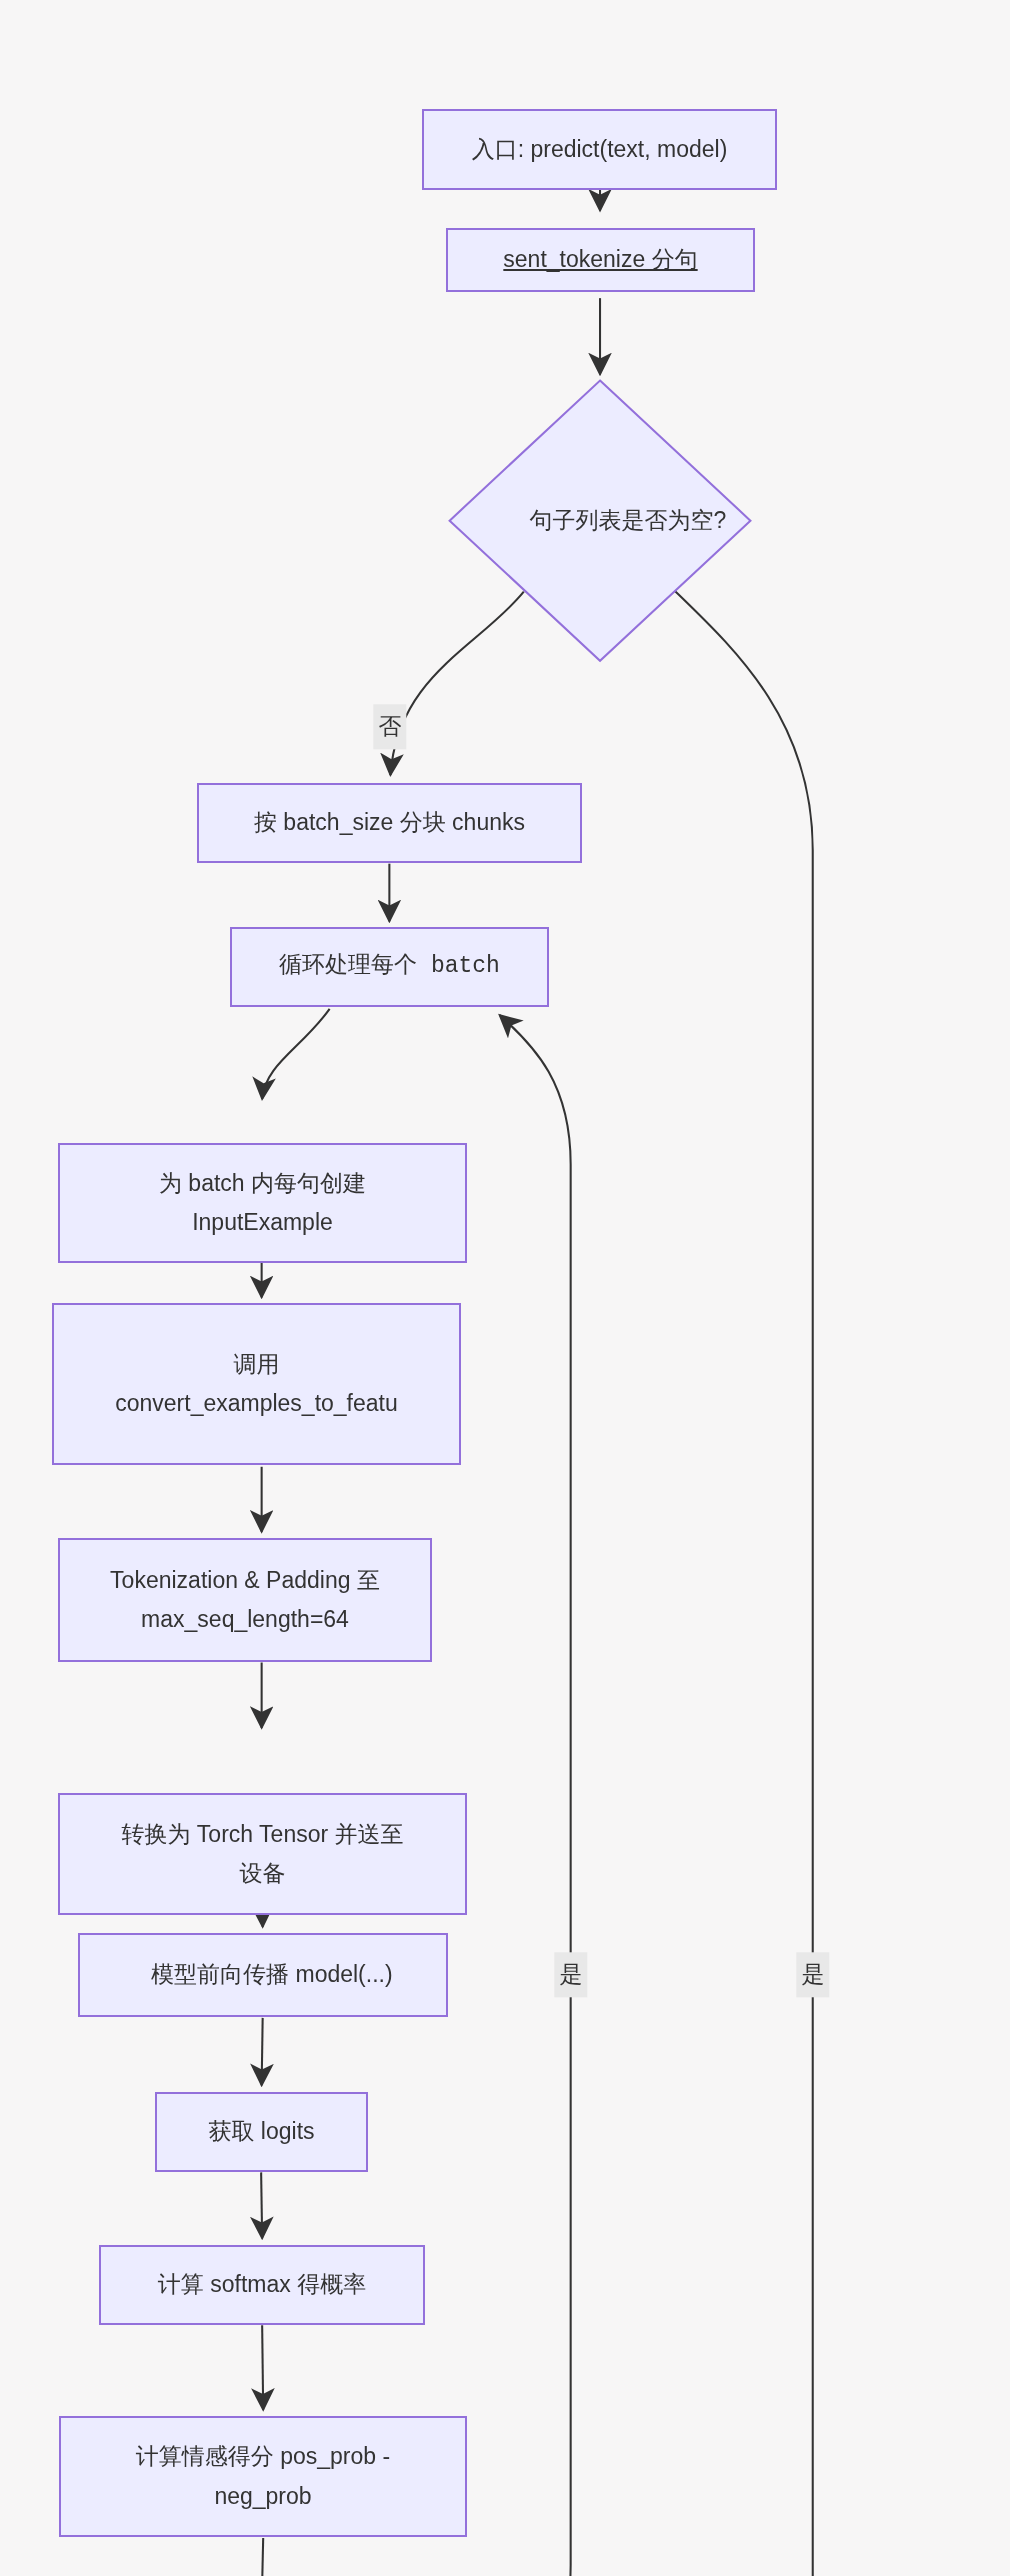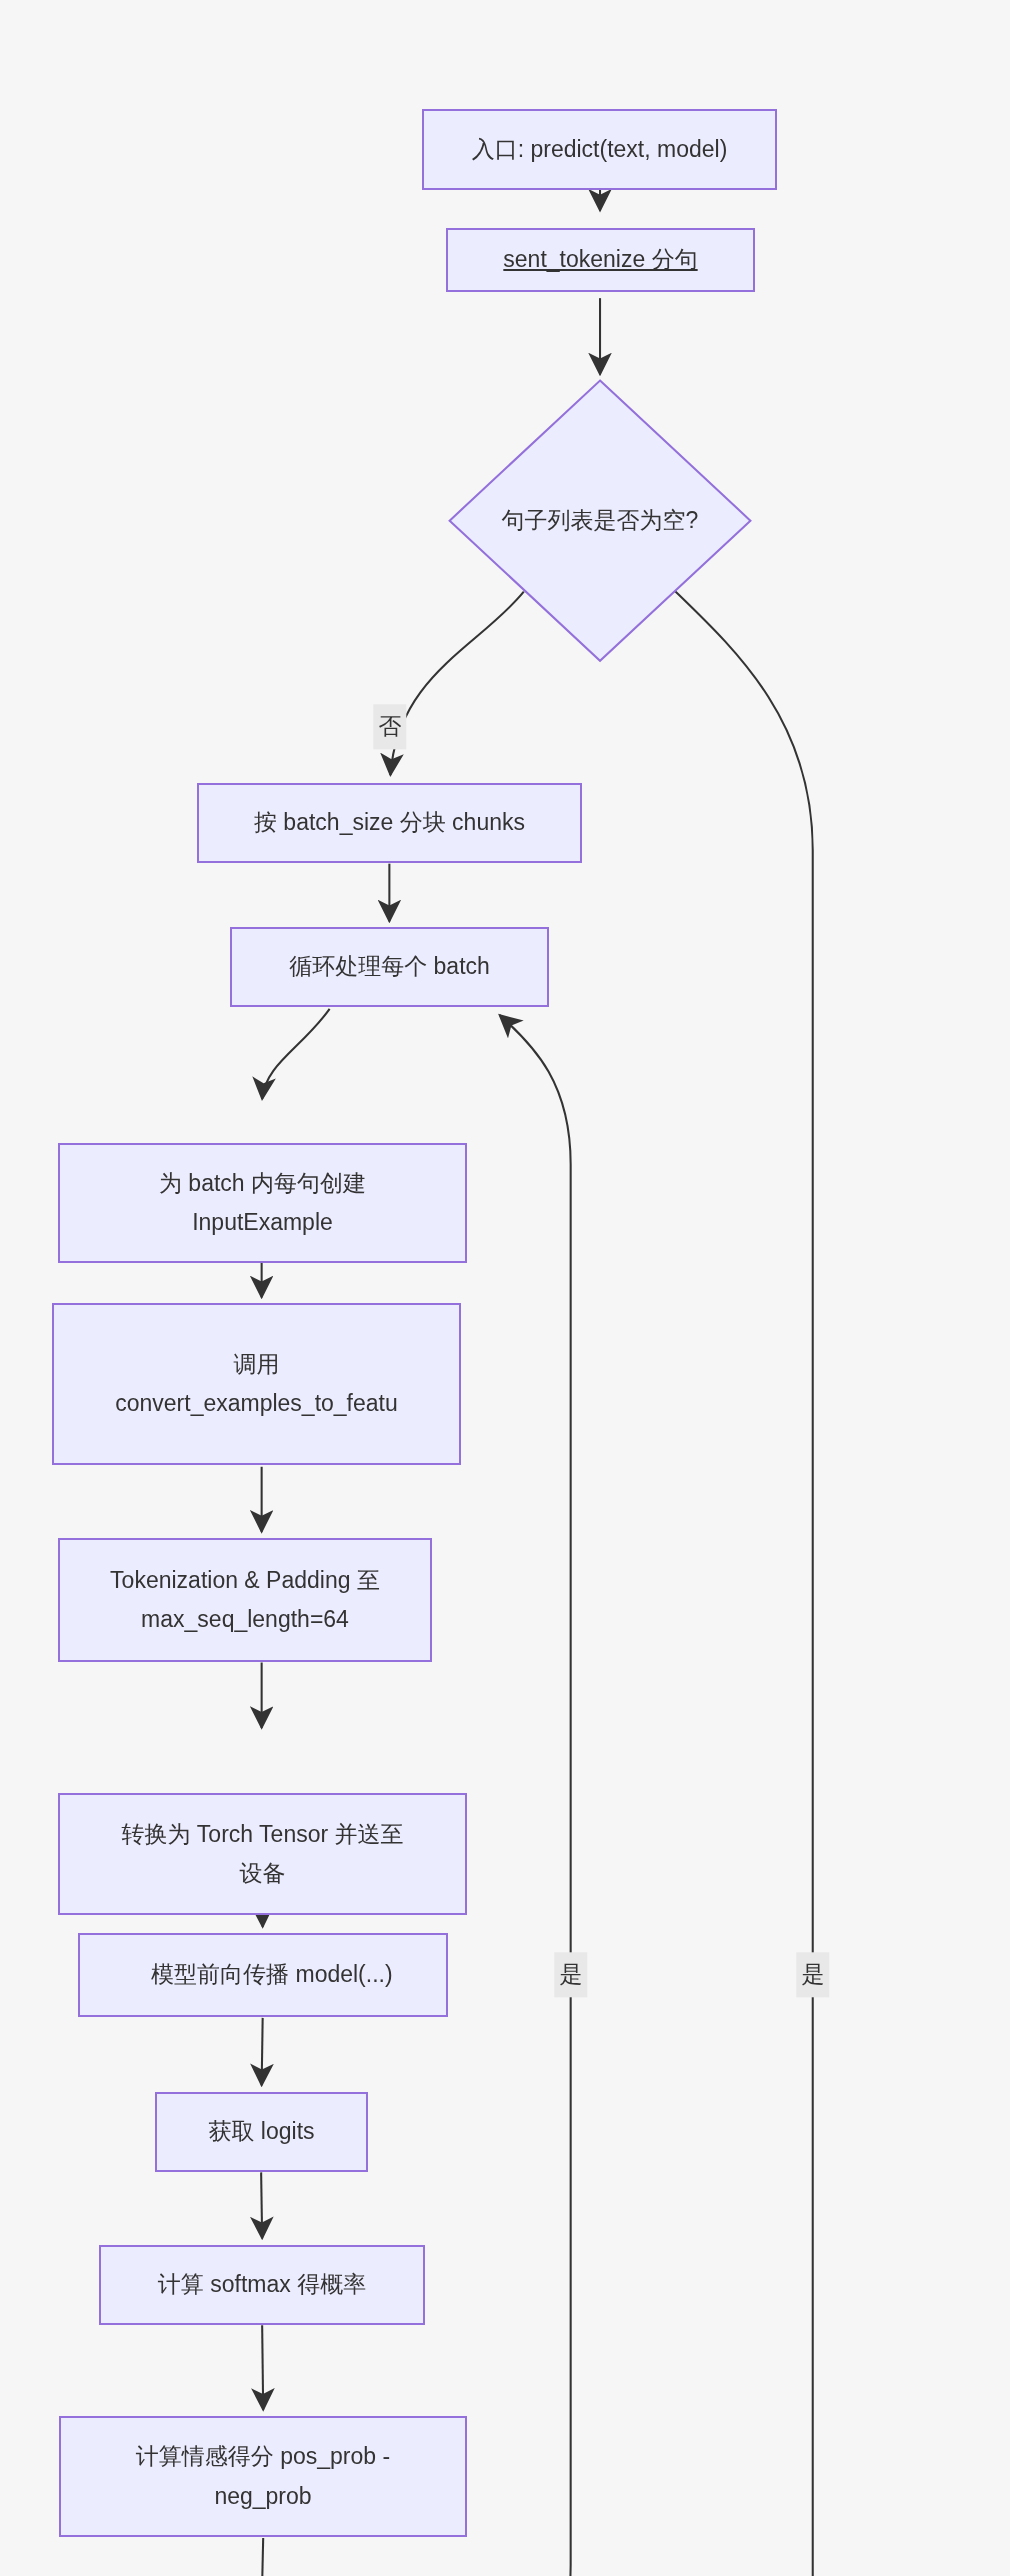--- a/index.html
+++ b/index.html
@@ -44,20 +44,21 @@
     white-space:pre-line;
     padding:0 10.3px;
   }
   .diamond-label{
     position:absolute;
     transform:translate(-50%,-50%);
     color:#333333;
     font-size:23px;
     white-space:nowrap;
     text-align:center;
+    margin-left:28px;
   }
   .edge-label{
     position:absolute;
     transform:translate(-50%,-50%);
     background:#e8e8e8;
     color:#333333;
     font-size:23px;
     line-height:1.35;
     padding:7.2px 5.2px;
   }
@@ -100,21 +101,21 @@
   </svg>
 
   <div class="node" style="left:422px;top:61px;width:355px;height:81px;margin-top:48px;">入口: predict(text, model)</div>
 
   <div class="node" style="left:446px;top:228px;width:309px;height:64px;text-decoration:underline;">sent_tokenize 分句</div>
 
   <div class="diamond-label" style="left:600px;top:520px;">句子列表是否为空?</div>
 
   <div class="node" style="left:197px;top:783px;width:385px;height:80px;">按 batch_size 分块 chunks</div>
 
-  <div class="node" style="left:230px;top:927px;width:319px;height:80px;">循环处理每个 batch</div>
+  <div class="node" style="left:230px;top:927px;width:319px;height:80px;font-family:Liberation Mono, monospace;">循环处理每个 batch</div>
 
   <div class="node" style="left:58px;top:1105px;width:409px;height:120px;margin-top:38px;">为 batch 内每句创建
 InputExample</div>
 
   <div class="node" style="left:52px;top:1303px;width:409px;height:162px;">调用
 convert_examples_to_featu</div>
 
   <div class="node" style="left:58px;top:1538px;width:374px;height:124px;">Tokenization &amp; Padding 至
 max_seq_length=64</div>
 

